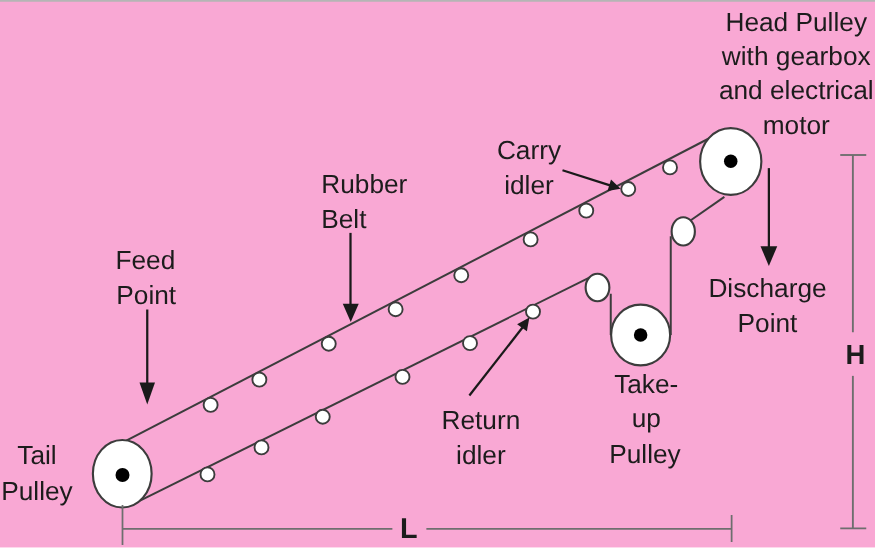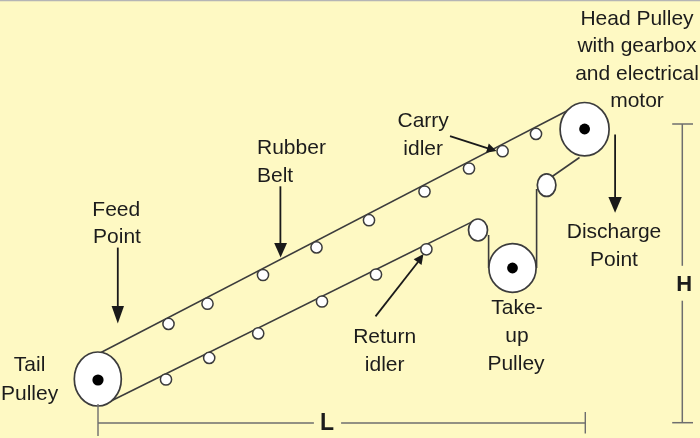--- a/index.html
+++ b/index.html
@@ -1,16 +1,16 @@
 <!DOCTYPE html>
 <html><head>
 <meta charset="utf-8">
 <style>
   html,body{margin:0;padding:0;background:#ffffff;}
-  #wrap{position:relative;width:700px;height:438px;background:#fef9c3;overflow:hidden;}
+  #wrap{position:relative;width:700px;height:438px;background:#f9a8d4;overflow:hidden;}
   svg{display:block;}
   text{font-family:"Liberation Sans",sans-serif;fill:#1c1c1c;}
 </style>
 </head>
 <body>
 <div id="wrap">
 <svg width="700" height="438" viewBox="0 0 700 438">
 
   <line x1="0" y1="0.7" x2="700" y2="0.7" stroke="#b5b5b5" stroke-width="1.2"></line>
 

